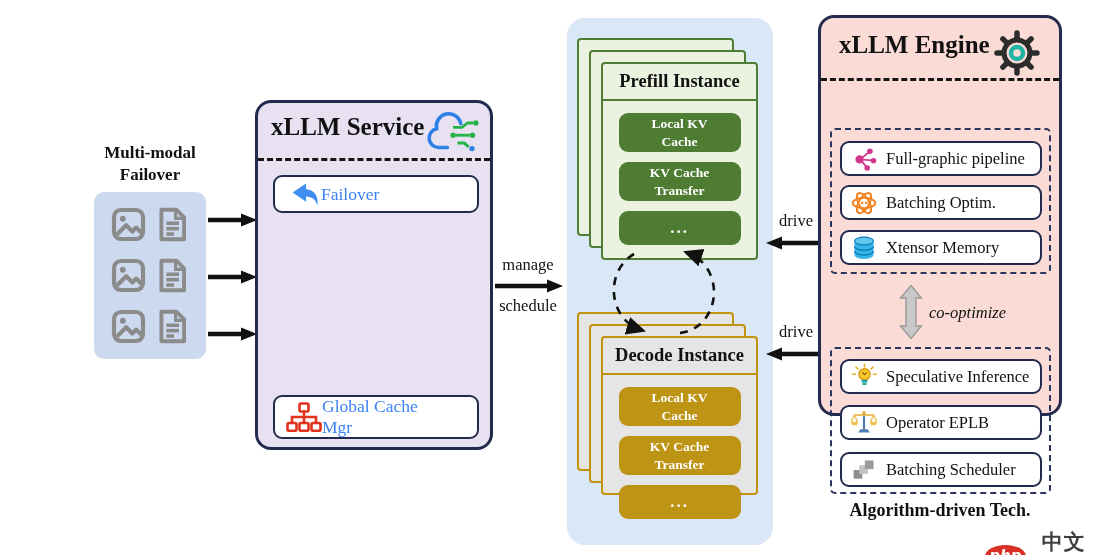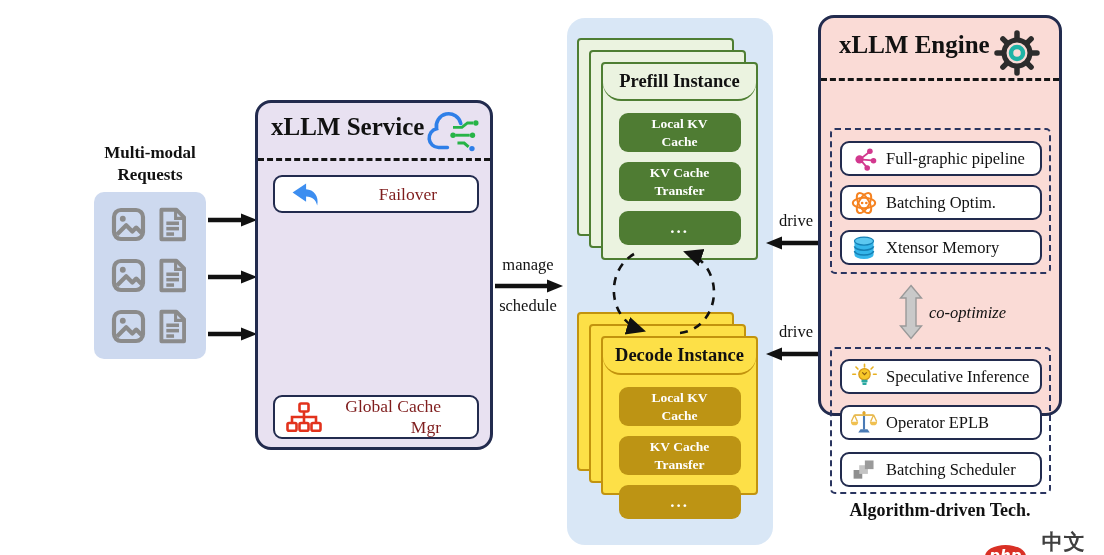--- a/index.html
+++ b/index.html
@@ -15,38 +15,38 @@
              justify-content: space-evenly; align-items: center; }
   .req-row { display: flex; gap: 7px; align-items: center; }
 
   
   .service { left: 255px; top: 100px; width: 238px; height: 350px; background: #e8e1f1;
              border: 3px solid #222b4e; border-radius: 16px; }
   .service-title { left: 13px; top: 10px; font-weight: bold; font-size: 25px; color: #111; }
   .dash-divider { left: 0; right: 0; border-top: 3px dashed #151515; }
   .white-item { background: #fff; border: 2px solid #222b4e; border-radius: 9px;
                 display: flex; align-items: center; }
-  .item-label { flex: 1; text-align: right; font-size: 17.5px; color: #7f1d1d; }
+  .item-label { flex: 1; text-align: left; font-size: 17.5px; color: #3b82f6; }
   .sched-box { left: 15px; top: 120px; width: 206px; height: 161px; background: #fff;
                border: 2px solid #222b4e; border-radius: 9px; }
   .sched-icon-bg { left: 10px; top: 8px; width: 29px; height: 29px; background: #9fcb81;
                    border-radius: 6px; display: flex; align-items: center; justify-content: center; }
   .sched-title { left: 49px; top: 11px; font-size: 17.5px; color: #111; }
   .sched-item { background: #fff; border: 2px solid #222b4e; border-radius: 8px;
                 display: flex; align-items: center; justify-content: center;
                 font-size: 16.5px; color: #111; left: 16px; width: 173px; height: 33px; }
 
   
   .blue-panel { left: 567px; top: 18px; width: 206px; height: 527px; background: #d9e7f6;
                 border-radius: 18px; }
   .card { width: 157px; border-radius: 4px; }
   .card.green { background: #ebf3e0; border: 2.5px solid #4e7e33; height: 198px; }
-  .card.gold  { background: #fde047; border: 2.5px solid #c2930e; height: 159px; }
+  .card.gold  { background: #e5e5e5; border: 2.5px solid #c2930e; height: 159px; }
   .card-header { height: 37px; display: flex; align-items: center; justify-content: center;
-                 font-weight: bold; font-size: 18.5px; color: #111; border-radius: 18px; }
+                 font-weight: bold; font-size: 18.5px; color: #111; }
   .card.green .card-header { border-bottom: 2.5px solid #4e7e33; }
   .card.gold  .card-header { border-bottom: 2.5px solid #c2930e; }
   .card-body { display: flex; flex-direction: column; align-items: center; gap: 10px; padding-top: 12px; }
   .kv-btn { width: 122px; color: #fff; font-weight: bold; font-size: 13.5px; line-height: 1.3;
             border-radius: 9px; display: flex; align-items: center; justify-content: center;
             text-align: center; }
   .kv-btn span { display: block; max-width: 82px; }
   .card.green .kv-btn { background: #4f7c33; }
   .card.gold  .kv-btn { background: #bd9414; }
   .kv-btn.tall { height: 39px; }
@@ -74,21 +74,21 @@
             display: flex; align-items: center; justify-content: center;
             font-family: "DejaVu Sans", sans-serif; }
   .wm-cn { font-weight: bold; font-size: 21px; color: #3f3f3f;
            font-family: "DejaVu Sans", sans-serif; letter-spacing: 1px; }
 </style>
 </head>
 <body>
 
 <div class="canvas">
 
-  <div class="abs req-title">Multi-modal Requests</div>
+  <div class="abs req-title">Multi-modal Failover</div>
   <div class="abs req-box">
     <div class="req-row">
       <svg width="37" height="37" viewBox="0 0 24 24">
           <rect x="2.6" y="2.6" width="18.8" height="18.8" rx="4.5" fill="none" stroke="#8b8b8b" stroke-width="2.7"></rect>
           <circle cx="8.3" cy="8.3" r="1.9" fill="#8b8b8b"></circle>
           <path d="M4.5 18.5 L10.5 12.5 L14.5 16.5 L17 14 L20.5 17.5" fill="none" stroke="#8b8b8b" stroke-width="2.7" stroke-linejoin="round"></path>
         </svg>
       <svg width="37" height="37" viewBox="0 0 24 24">
           <path d="M4.8 2.4 h9.7 l5 5 V21.6 H4.8 Z" fill="none" stroke="#8b8b8b" stroke-width="2.5" stroke-linejoin="round"></path>
           <path d="M14 2.8 V8 H19.4" fill="none" stroke="#8b8b8b" stroke-width="2"></path>

